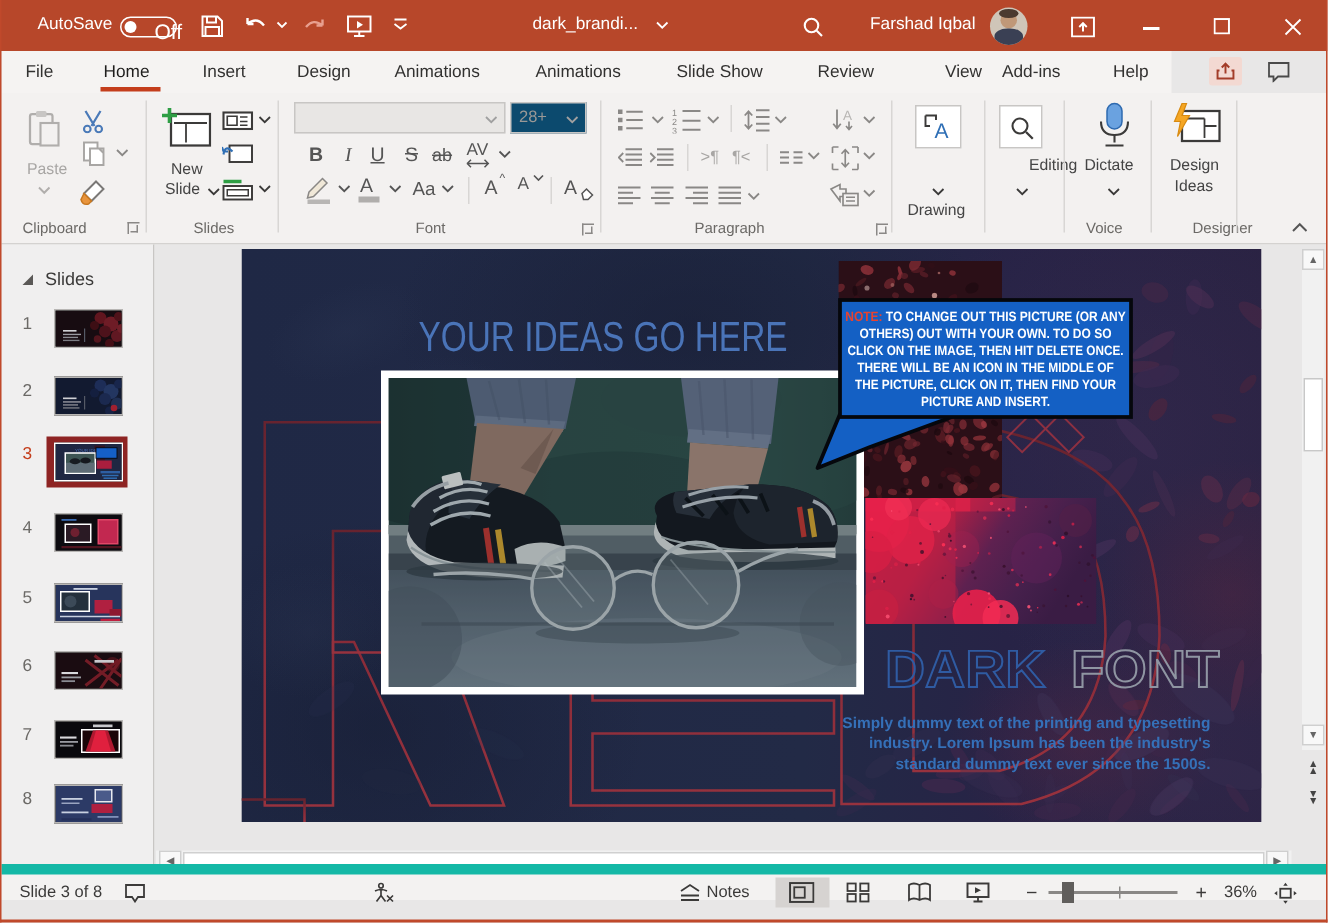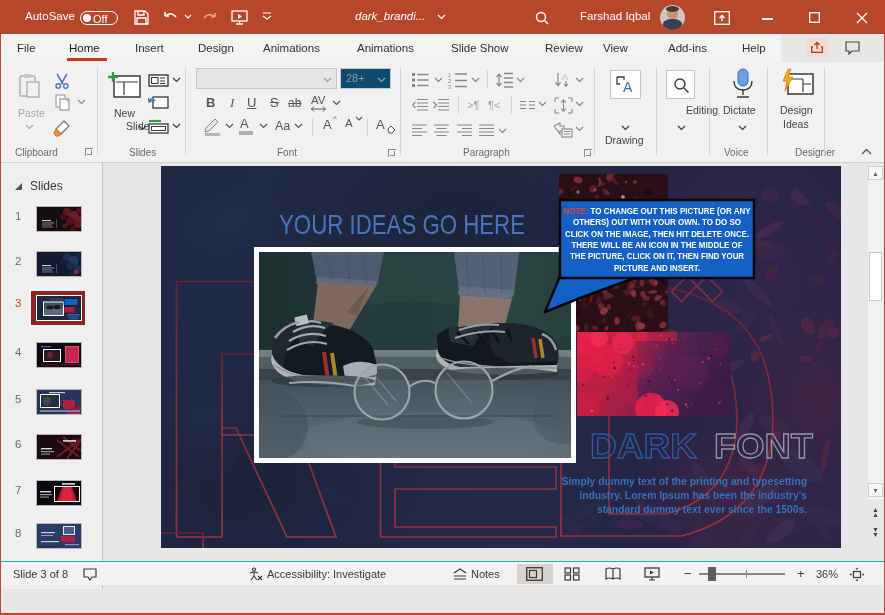--- a/index.html
+++ b/index.html
@@ -22,32 +22,32 @@
 .rlbl{position:absolute;font-size:10.5px;color:#444;white-space:nowrap;}
 .dgray{color:#a8a6a4;}
 
 #thumbs{position:absolute;left:1px;top:163px;width:102px;height:426px;background:#f0efef;border-right:1px solid #c8c6c4;}
 .tnum{position:absolute;font-size:11.5px;color:#6b6966;}
 .thumb{position:absolute;left:35px;width:46px;height:26px;border:1px solid #b8b6b4;background:#111;overflow:hidden;}
 
 #work{position:absolute;left:103px;top:163px;width:781px;height:426px;background:#e8e7e7;}
 .arrowbtn{position:absolute;background:#f8f8f8;border:1px solid #cfcfcf;display:flex;align-items:center;justify-content:center;font-size:7px;color:#666;}
 
-#status{position:absolute;left:1px;top:561px;width:883px;height:24px;background:#f3f2f1;border-top:1px solid #14b8a6;font-size:11px;color:#3b3a39;}
+#status{position:absolute;left:1px;top:576px;width:883px;height:24px;background:#f3f2f1;border-top:7px solid #14b8a6;font-size:11px;color:#3b3a39;}
 #status .s{position:absolute;top:0;height:24px;line-height:24px;white-space:nowrap;}
 #winborder{position:absolute;left:0;top:0;width:885px;height:615px;border-left:1.5px solid #c0492b;border-right:1.5px solid #c0492b;border-bottom:2px solid #c0492b;pointer-events:none;z-index:99;}
 </style>
 </head>
 <body>
 
 <div id="titlebar">
   <div class="t" style="left:25px;top:10px;">AutoSave</div>
   <div class="abs" style="left:80px;top:11px;width:38px;height:14px;border:1px solid #fff;border-radius:7px;">
      <div class="abs" style="left:2px;top:2px;width:8px;height:8px;border-radius:50%;background:#fff;"></div>
-     <div class="abs" style="left:12px;top:1px;font-size:11px;color:#fff;">Off</div>
+     <div class="abs" style="left:22px;top:1px;font-size:14px;color:#fff;">Off</div>
   </div>
   <svg class="abs" style="left:133px;top:9px;" width="17" height="17" viewBox="0 0 17 17">
       <path d="M2 2 h10 l3 3 v10 h-13 z M5 2 v4 h6 v-4 M4 9 h9 v6 h-9 z" fill="none" stroke="#fff" stroke-width="1.3"></path>
     </svg>
   <svg class="abs" style="left:162px;top:9px;" width="18" height="17" viewBox="0 0 18 17">
       <path d="M3 4 q6 -5 11 1 m-11 -1 l0 -4 m0 4 l4 0" fill="none" stroke="#fff" stroke-width="1.6" transform="translate(0,3)"></path>
     </svg>
   <svg class="abs" style="left:184px;top:14px;" width="8" height="6" viewBox="0 0 8 6">
       <path d="M1 1 l3 3 l3-3" fill="none" stroke="#fff" stroke-width="1.2"></path>
     </svg>
@@ -55,21 +55,21 @@
       <path d="M14 6 q-6 -5 -11 1 m11 -1 l0 -4 m0 4 l-4 0" fill="none" stroke="#e8a090" stroke-width="1.6" transform="translate(0,3)"></path>
     </svg>
   <svg class="abs" style="left:231px;top:9px;" width="17" height="17" viewBox="0 0 17 17">
       <rect x="1" y="2" width="15" height="10" fill="none" stroke="#fff" stroke-width="1.3"></rect>
       <path d="M7 5 l4 2.5 l-4 2.5 z" fill="#fff"></path>
       <path d="M8.5 12 v3 M5 15 h7" stroke="#fff" stroke-width="1.3"></path>
     </svg>
   <svg class="abs" style="left:262px;top:12px;" width="10" height="9" viewBox="0 0 10 9">
       <path d="M1 1 h8 M1 4 l4 3 l4 -3" fill="none" stroke="#fff" stroke-width="1.2"></path>
     </svg>
-  <div class="t" style="left:355px;top:10px;font-style:italic;">dark_brandi...</div>
+  <div class="t" style="left:355px;top:10px;">dark_brandi...</div>
   <svg class="abs" style="left:437px;top:14px;" width="9" height="7" viewBox="0 0 9 7">
       <path d="M1 1 l3.5 3.5 L8 1" fill="none" stroke="#fff" stroke-width="1.2"></path>
     </svg>
   <svg class="abs" style="left:534px;top:10px;" width="16" height="16" viewBox="0 0 16 16">
       <circle cx="7" cy="7" r="4.5" fill="none" stroke="#fff" stroke-width="1.4"></circle>
       <path d="M10.5 10.5 L14 14" stroke="#fff" stroke-width="1.4"></path>
     </svg>
   <div class="t" style="left:580px;top:10px;">Farshad Iqbal</div>
   <div class="abs" style="left:660px;top:5px;width:25px;height:25px;border-radius:50%;background:#cfc5b8;overflow:hidden;">
      <div class="abs" style="left:7px;top:3px;width:11px;height:11px;border-radius:50%;background:#c09878;"></div>
@@ -92,21 +92,21 @@
 <div id="menubar">
   <div class="mi" style="left:16px;">File</div>
   <div class="mi" style="left:68px;color:#1f1e1d;">Home</div>
   <div class="abs" style="left:66px;top:24px;width:40px;height:2.5px;background:#c43e1c;"></div>
   <div class="mi" style="left:134px;">Insert</div>
   <div class="mi" style="left:197px;">Design</div>
   <div class="mi" style="left:262px;">Animations</div>
   <div class="mi" style="left:356px;">Animations</div>
   <div class="mi" style="left:450px;">Slide Show</div>
   <div class="mi" style="left:544px;">Review</div>
-  <div class="mi" style="left:602px;">View</div>
+  <div class="mi" style="left:629px;">View</div>
   <div class="mi" style="left:667px;">Add-ins</div>
   <div class="mi" style="left:741px;">Help</div>
   <div class="abs" style="left:805px;top:4px;width:22px;height:19px;background:#f3d9d2;border-radius:2px;"></div>
   <svg class="abs" style="left:809px;top:7px;" width="14" height="13" viewBox="0 0 14 13">
       <path d="M7 8 V2 M4.5 4 L7 1.5 L9.5 4" fill="none" stroke="#a33c28" stroke-width="1.3"></path>
       <path d="M3 6 H1.7 V11.3 H12.3 V6 H11" fill="none" stroke="#a33c28" stroke-width="1.3"></path>
     </svg>
   <svg class="abs" style="left:844px;top:7px;" width="15" height="14" viewBox="0 0 15 14">
       <path d="M1 1 h13 v9 h-7 l-3 3 v-3 h-3 z" fill="none" stroke="#4a4a4a" stroke-width="1.2"></path>
     </svg>
@@ -142,21 +142,21 @@
   <div class="glabel" style="left:14px;top:85px;">Clipboard</div>
   <div class="launch" style="left:84px;top:86px;"></div>
   <div class="gsep" style="left:96px;"></div>
 
   <svg class="icn" style="left:106px;top:9px;" width="34" height="29" viewBox="0 0 34 29">
     <rect x="7" y="5" width="26" height="21" fill="#fff" stroke="#3b3a39" stroke-width="1.5"></rect>
     <path d="M9 11 h22 M17 11 v13" stroke="#3b3a39" stroke-width="1.2" fill="none"></path>
     <path d="M6 1 v10 M1 6 h10" stroke="#2e9e44" stroke-width="2.4"></path>
   </svg>
   <div class="rlbl" style="left:113px;top:45px;">New</div>
-  <div class="rlbl" style="left:109px;top:58px;margin-left:16px;">Slide</div>
+  <div class="rlbl" style="left:109px;top:58px;">Slide</div>
   <svg class="icn" style="left:137px;top:63px;" width="9" height="6" viewBox="0 0 9 6">
       <path d="M1 1 l3.5 3.5 L8 1" fill="none" stroke="#3b3a39" stroke-width="1.2"></path>
     </svg>
   <svg class="icn" style="left:147px;top:12px;" width="21" height="13" viewBox="0 0 21 13">
     <rect x="1" y="1" width="19" height="11" fill="#fff" stroke="#3b3a39" stroke-width="1.4"></rect>
     <path d="M3.5 3.5 h6.5 v6 h-6.5 z" fill="none" stroke="#3b3a39" stroke-width="1.1"></path>
     <path d="M12 4 h5 M12 7 h5 M12 9.5 h5" stroke="#3b3a39" stroke-width="1"></path>
   </svg>
   <svg class="icn" style="left:171px;top:15px;" width="9" height="6" viewBox="0 0 9 6">
       <path d="M1 1 l3.5 3.5 L8 1" fill="none" stroke="#3b3a39" stroke-width="1.2"></path>
@@ -1058,21 +1058,20 @@
 <div id="status">
   <div class="s" style="left:12px;">Slide 3 of 8</div>
   <svg class="abs" style="left:82px;top:6px;" width="14" height="13" viewBox="0 0 14 13">
       <path d="M1 1 h12 v8 h-4 l-2 3 l-2 -3 h-4 z" fill="none" stroke="#3b3a39" stroke-width="1.2"></path>
     </svg>
   <svg class="abs" style="left:247px;top:5px;" width="15" height="15" viewBox="0 0 15 15">
     <circle cx="6" cy="2.5" r="1.5" fill="none" stroke="#3b3a39" stroke-width="1.1"></circle>
     <path d="M2 6 q4 -2 8 0 M6 5 v4 M6 9 l-3 4 M6 9 l3 4" fill="none" stroke="#3b3a39" stroke-width="1.1"></path>
     <path d="M10 9 l4 4 M14 9 l-4 4" stroke="#3b3a39" stroke-width="1.1"></path>
   </svg>
-  <div class="s" style="left:266px;">Accessibility: Investigate</div>
   <svg class="abs" style="left:451px;top:5px;" width="16" height="14" viewBox="0 0 16 14">
       <path d="M2 6 L8 2 L14 6 M2 9 h12 M2 12 h12" fill="none" stroke="#3b3a39" stroke-width="1.2"></path>
     </svg>
   <div class="s" style="left:470px;">Notes</div>
   <div class="abs" style="left:516px;top:2px;width:36px;height:20px;background:#d6d3d1;"></div>
   <svg class="abs" style="left:525px;top:5px;" width="17" height="14" viewBox="0 0 17 14">
       <rect x="0.7" y="0.7" width="15.6" height="12.6" fill="none" stroke="#3b3a39" stroke-width="1.3"></rect>
       <rect x="3.5" y="3.5" width="7" height="7" fill="none" stroke="#3b3a39" stroke-width="1.2"></rect>
     </svg>
   <svg class="abs" style="left:563px;top:5px;" width="16" height="14" viewBox="0 0 16 14">

